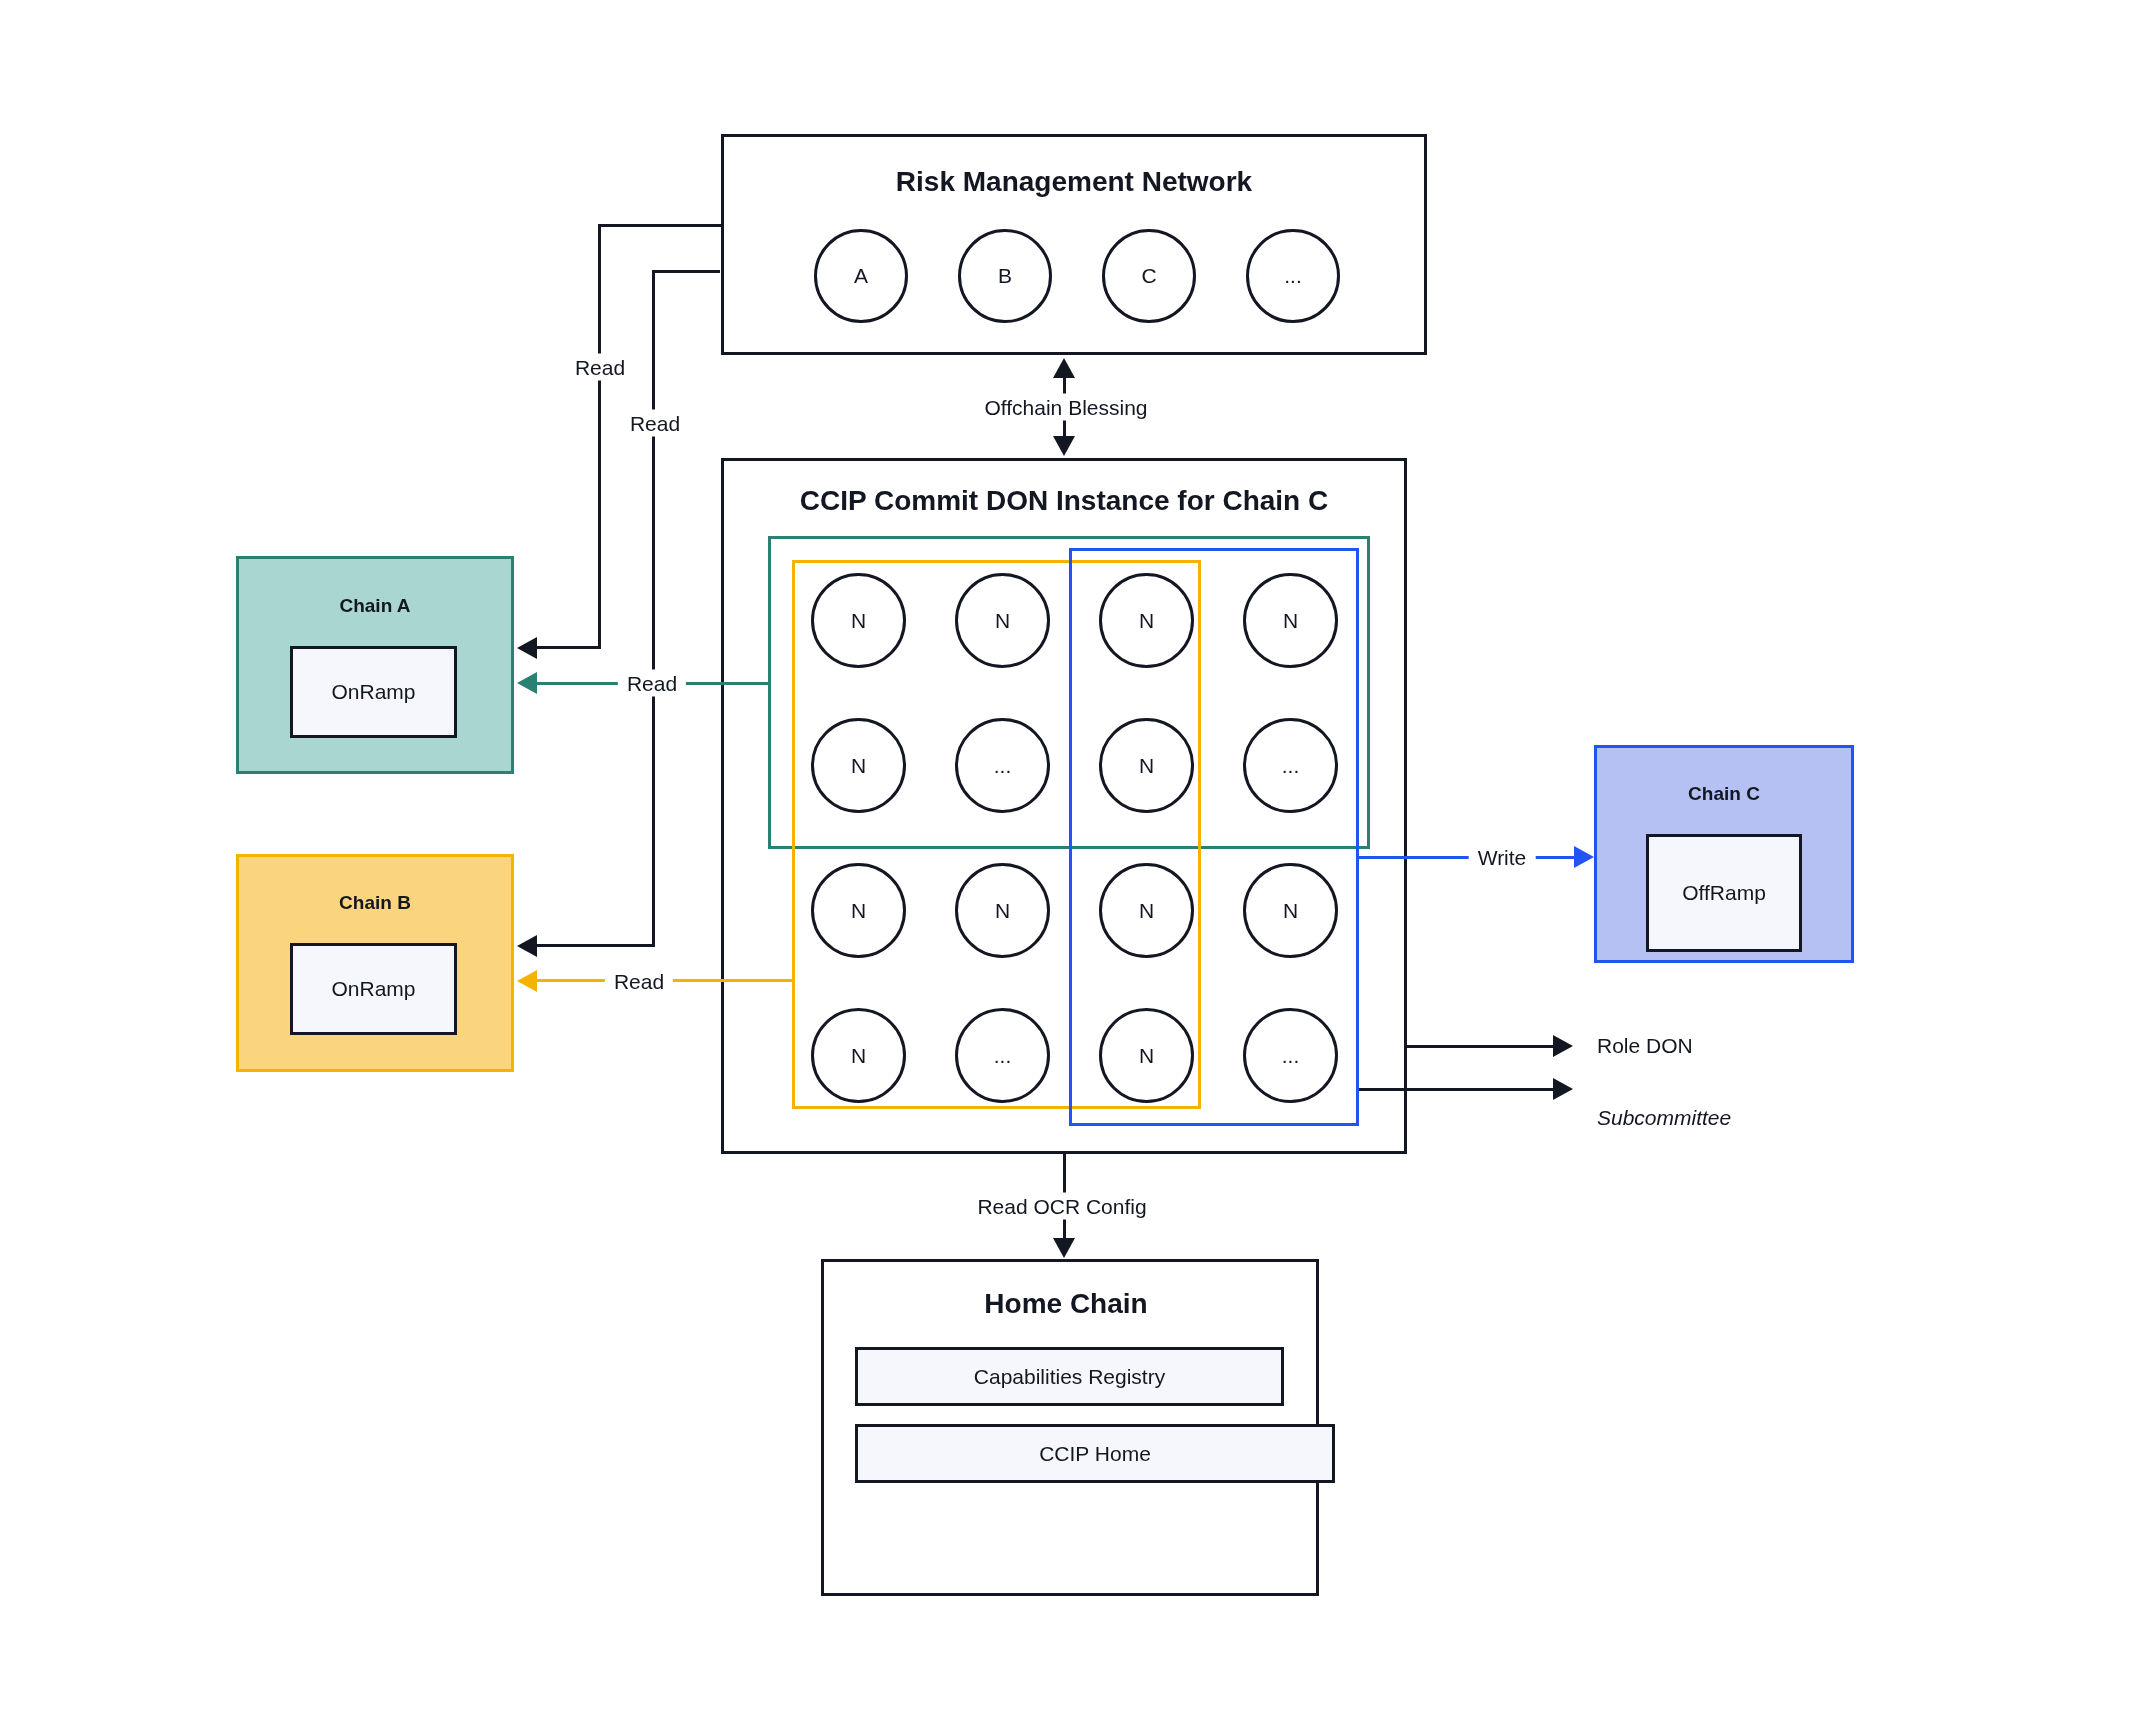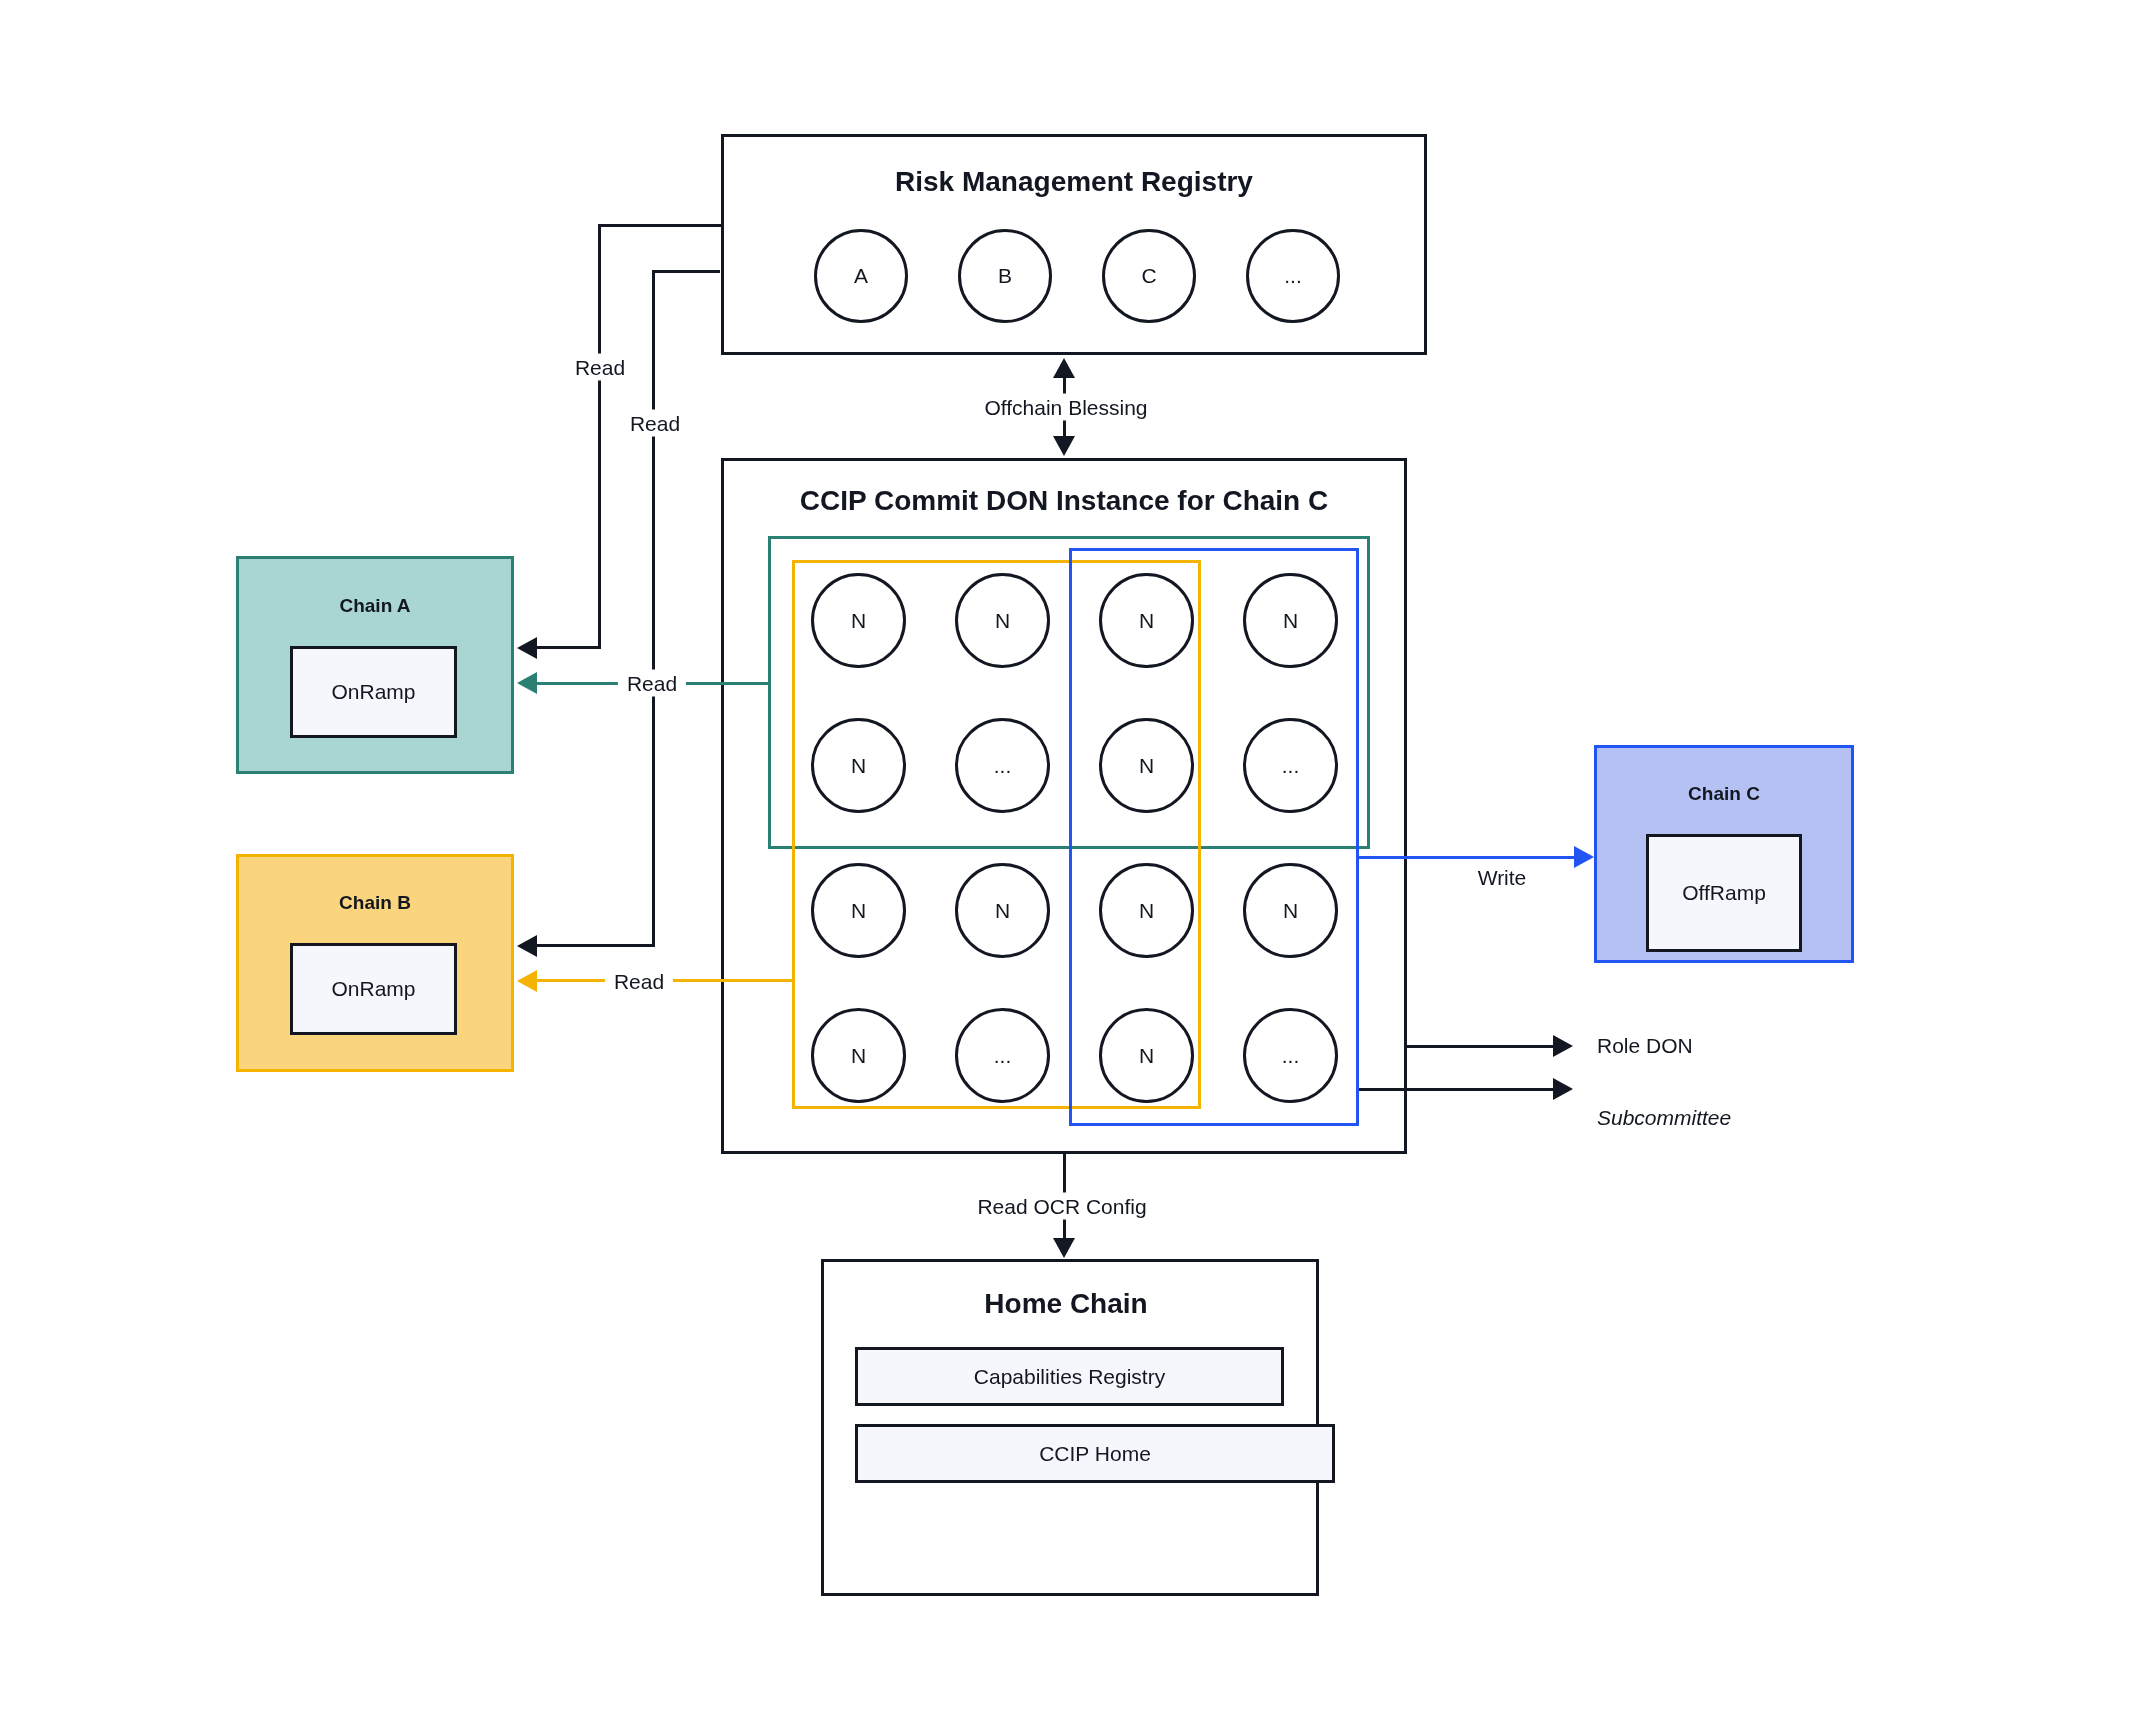--- a/index.html
+++ b/index.html
@@ -51,21 +51,21 @@
     padding:1.5px 9px;font-size:21px;white-space:nowrap;z-index:5;
   }
   .edge-label.plain{transform:translate(0,-50%);background:transparent;padding:0;}
 </style>
 </head>
 <body>
 
 <div class="canvas">
 
   <div class="box" style="left:721px;top:134px;width:706px;height:221px;"></div>
-  <div class="title" style="left:721px;top:165px;width:706px;">Risk Management Registry</div>
+  <div class="title" style="left:721px;top:165px;width:706px;">Risk Management Network</div>
   <div id="rmn-nodes">
       <div class="node" style="left: 814px; top: 229px; height: 94px; width: 94px;">A</div>
       <div class="node" style="left: 958px; top: 229px; height: 94px; width: 94px;">B</div>
       <div class="node" style="left: 1102px; top: 229px; height: 94px; width: 94px;">C</div>
       <div class="node" style="left: 1246px; top: 229px; height: 94px; width: 94px;">...</div>
     </div>
 
   <div class="vline" style="left:1063px;top:371px;height:71px;"></div>
   <div class="arr up" style="left:1053px;top:358px;"></div>
   <div class="arr down" style="left:1053px;top:436px;"></div>
@@ -128,21 +128,21 @@
   <div class="hline teal" style="left:536px;top:682px;width:232px;"></div>
   <div class="arr left teal" style="left:517px;top:672px;"></div>
   <div class="edge-label" style="left:652px;top:683px;">Read</div>
 
   <div class="hline yellow" style="left:536px;top:979px;width:256px;"></div>
   <div class="arr left yellow" style="left:517px;top:970px;"></div>
   <div class="edge-label" style="left:639px;top:981px;">Read</div>
 
   <div class="hline blue" style="left:1359px;top:856px;width:218px;"></div>
   <div class="arr right blue" style="left:1574px;top:846px;"></div>
-  <div class="edge-label" style="left:1502px;top:857px;margin-top:20px;">Write</div>
+  <div class="edge-label" style="left:1502px;top:857px;">Write</div>
 
   <div class="hline" style="left:1406px;top:1045px;width:148px;"></div>
   <div class="arr right" style="left:1553px;top:1035px;"></div>
   <div class="edge-label plain" style="left:1597px;top:1046px;">Role DON</div>
 
   <div class="hline" style="left:1359px;top:1088px;width:195px;"></div>
   <div class="arr right" style="left:1553px;top:1078px;"></div>
   <div class="edge-label plain" style="left:1597px;top:1118px;font-style:italic;">Subcommittee</div>
 
   <div class="vline" style="left:1063px;top:1154px;height:88px;"></div>

